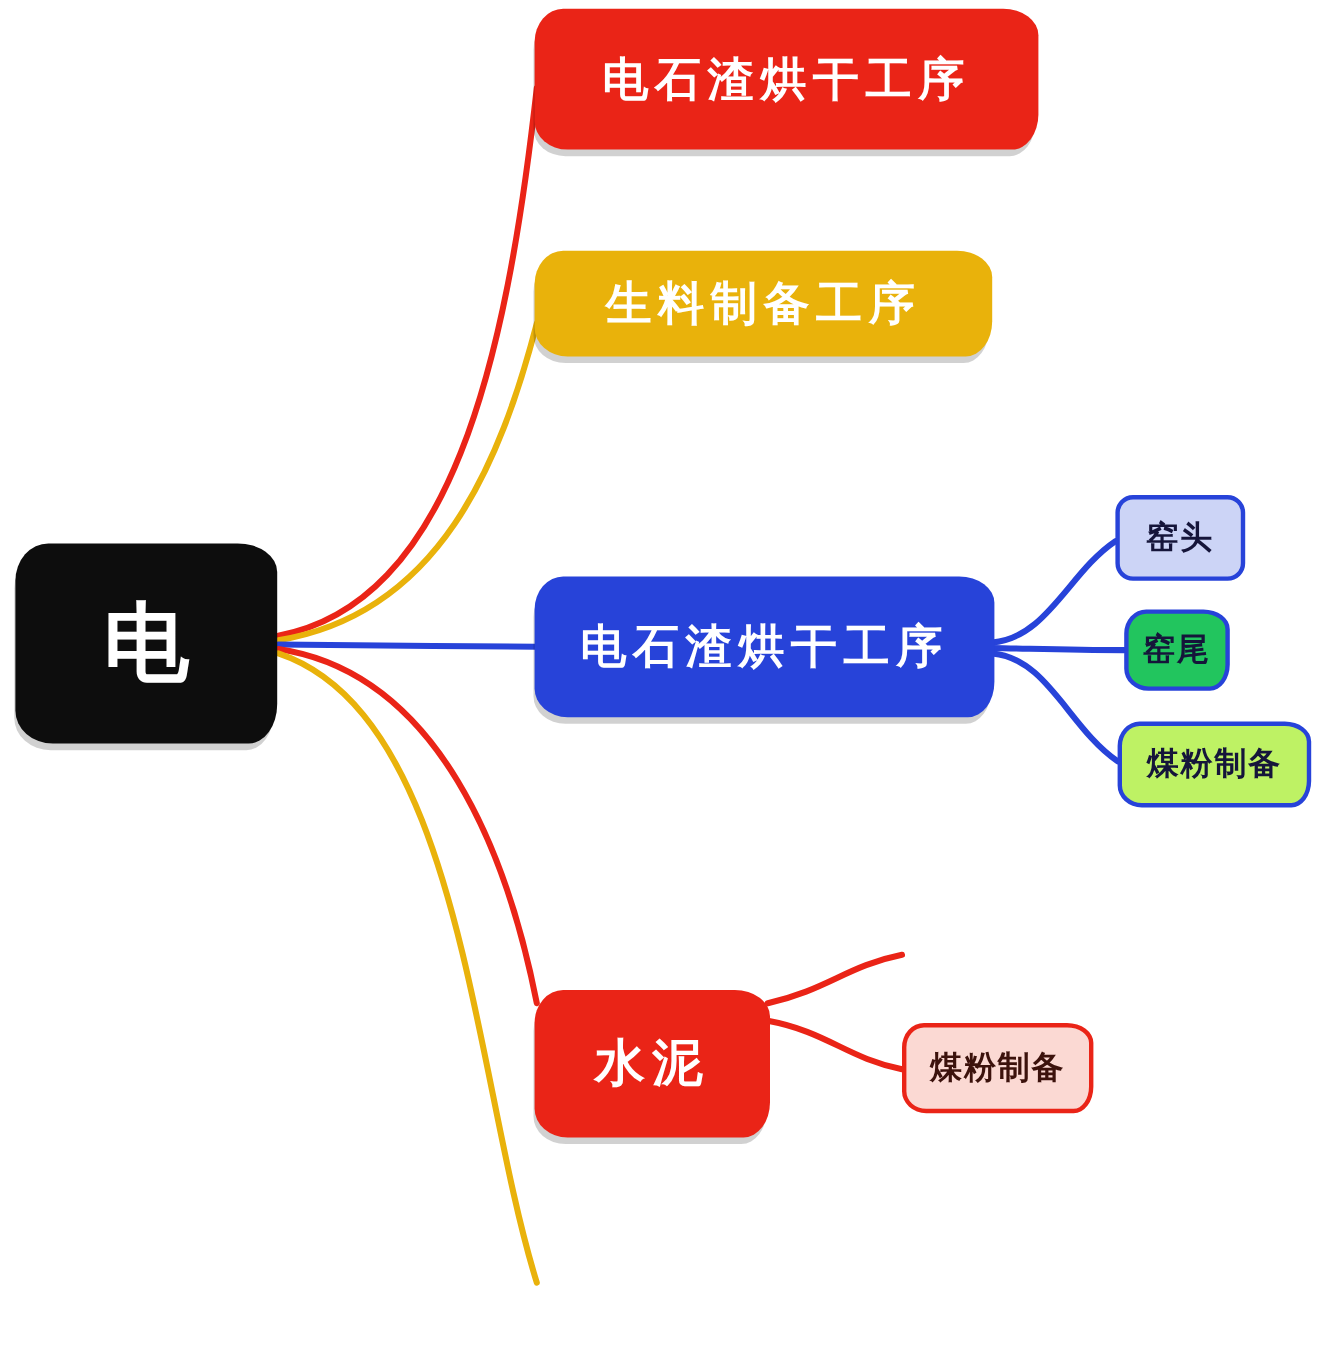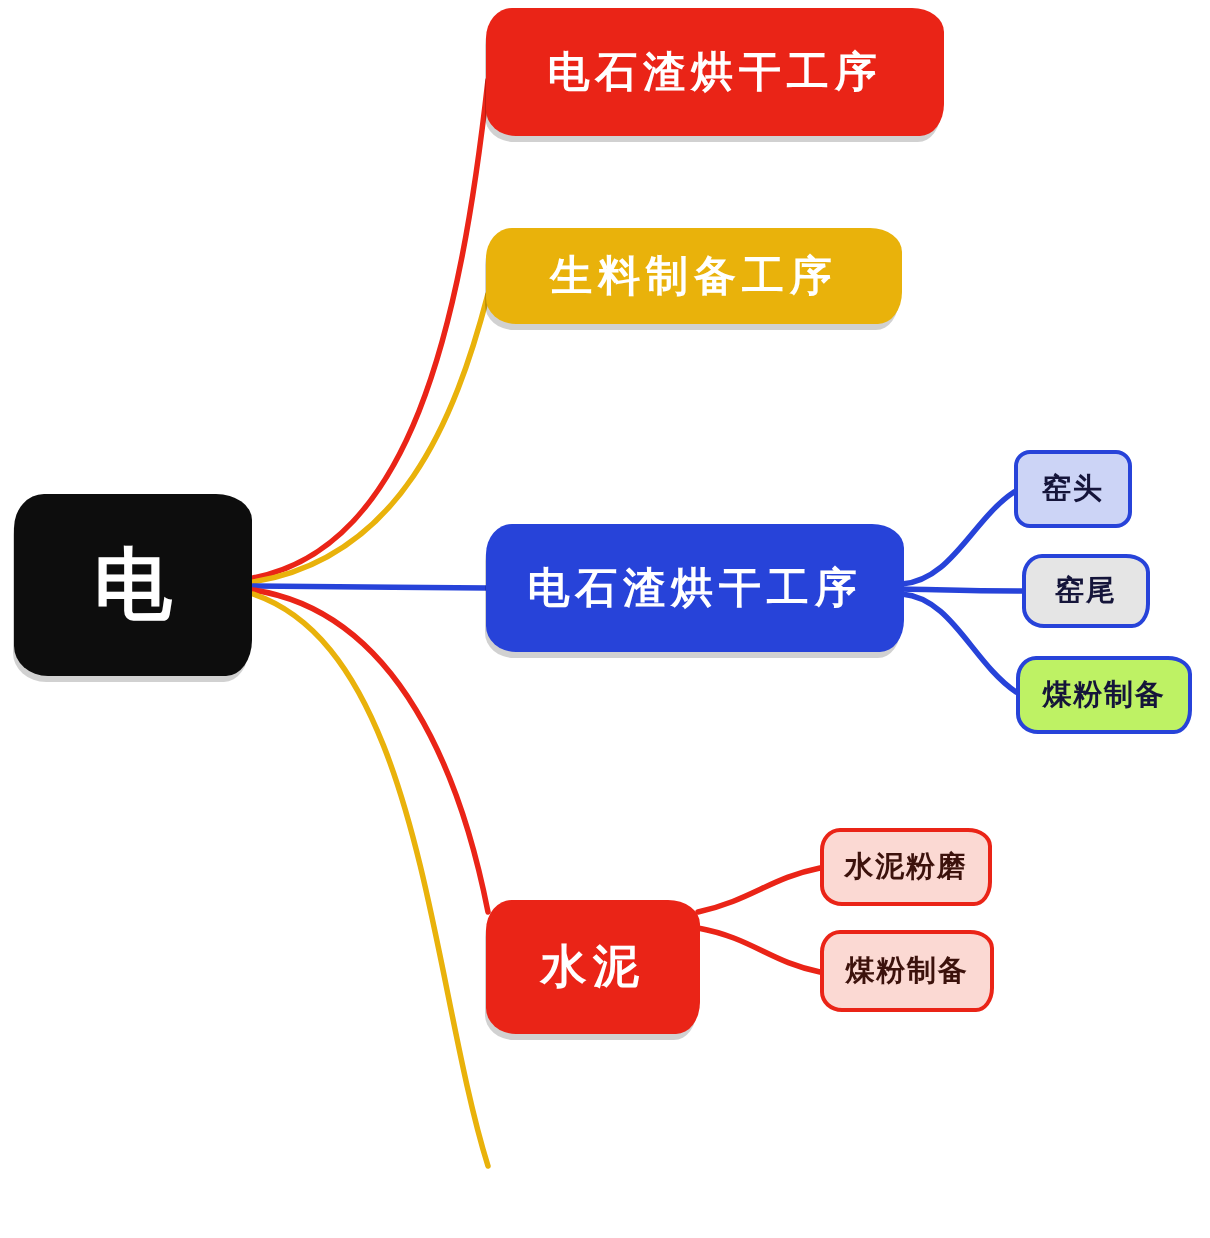--- a/index.html
+++ b/index.html
@@ -89,34 +89,31 @@
   </div>
 
   <div class="node node-main node-branch" style="left: 486px; top: 524px; width: 418px; height: 128px; background: rgb(39, 67, 217);">
     <span class="label">电石渣烘干工序</span>
   </div>
 
   <div class="node node-child" style="left: 1014px; top: 450px; width: 118px; height: 78px; background: rgb(204, 212, 246); border-color: rgb(39, 67, 217); color: rgb(21, 21, 58); border-radius: 16px;">
     <span class="label">窑头</span>
   </div>
 
-  <div class="node node-child" style="left: 1022px; top: 554px; width: 128px; height: 74px; background: #e5e5e5; border-color: rgb(39, 67, 217); color: rgb(21, 21, 58);">
+  <div class="node node-child" style="left: 1022px; top: 554px; width: 96px; height: 74px; background: #22c55e; border-color: rgb(39, 67, 217); color: rgb(21, 21, 58);">
     <span class="label">窑尾</span>
   </div>
 
   <div class="node node-child" style="left: 1016px; top: 656px; width: 176px; height: 78px; background: #bef264; border-color: rgb(39, 67, 217); color: rgb(21, 21, 58);">
     <span class="label">煤粉制备</span>
   </div>
 
   <div class="node node-main node-branch" style="left: 486px; top: 852px; width: 214px; height: 134px; font-size: 46px; background: rgb(234, 36, 23); margin-top: 48px;">
     <span class="label">水泥</span>
   </div>
 
-  <div class="node node-child" style="left: 820px; top: 828px; width: 172px; height: 78px; background: rgb(251, 217, 211); border-color: rgb(234, 36, 23); color: rgb(60, 18, 12);">
-    <span class="label">水泥粉磨</span>
-  </div>
 
   <div class="node node-child" style="left: 820px; top: 930px; width: 174px; height: 82px; background: rgb(251, 217, 211); border-color: rgb(234, 36, 23); color: rgb(60, 18, 12);">
     <span class="label">煤粉制备</span>
   </div>
 
 
 </div>
 
 </body></html>

